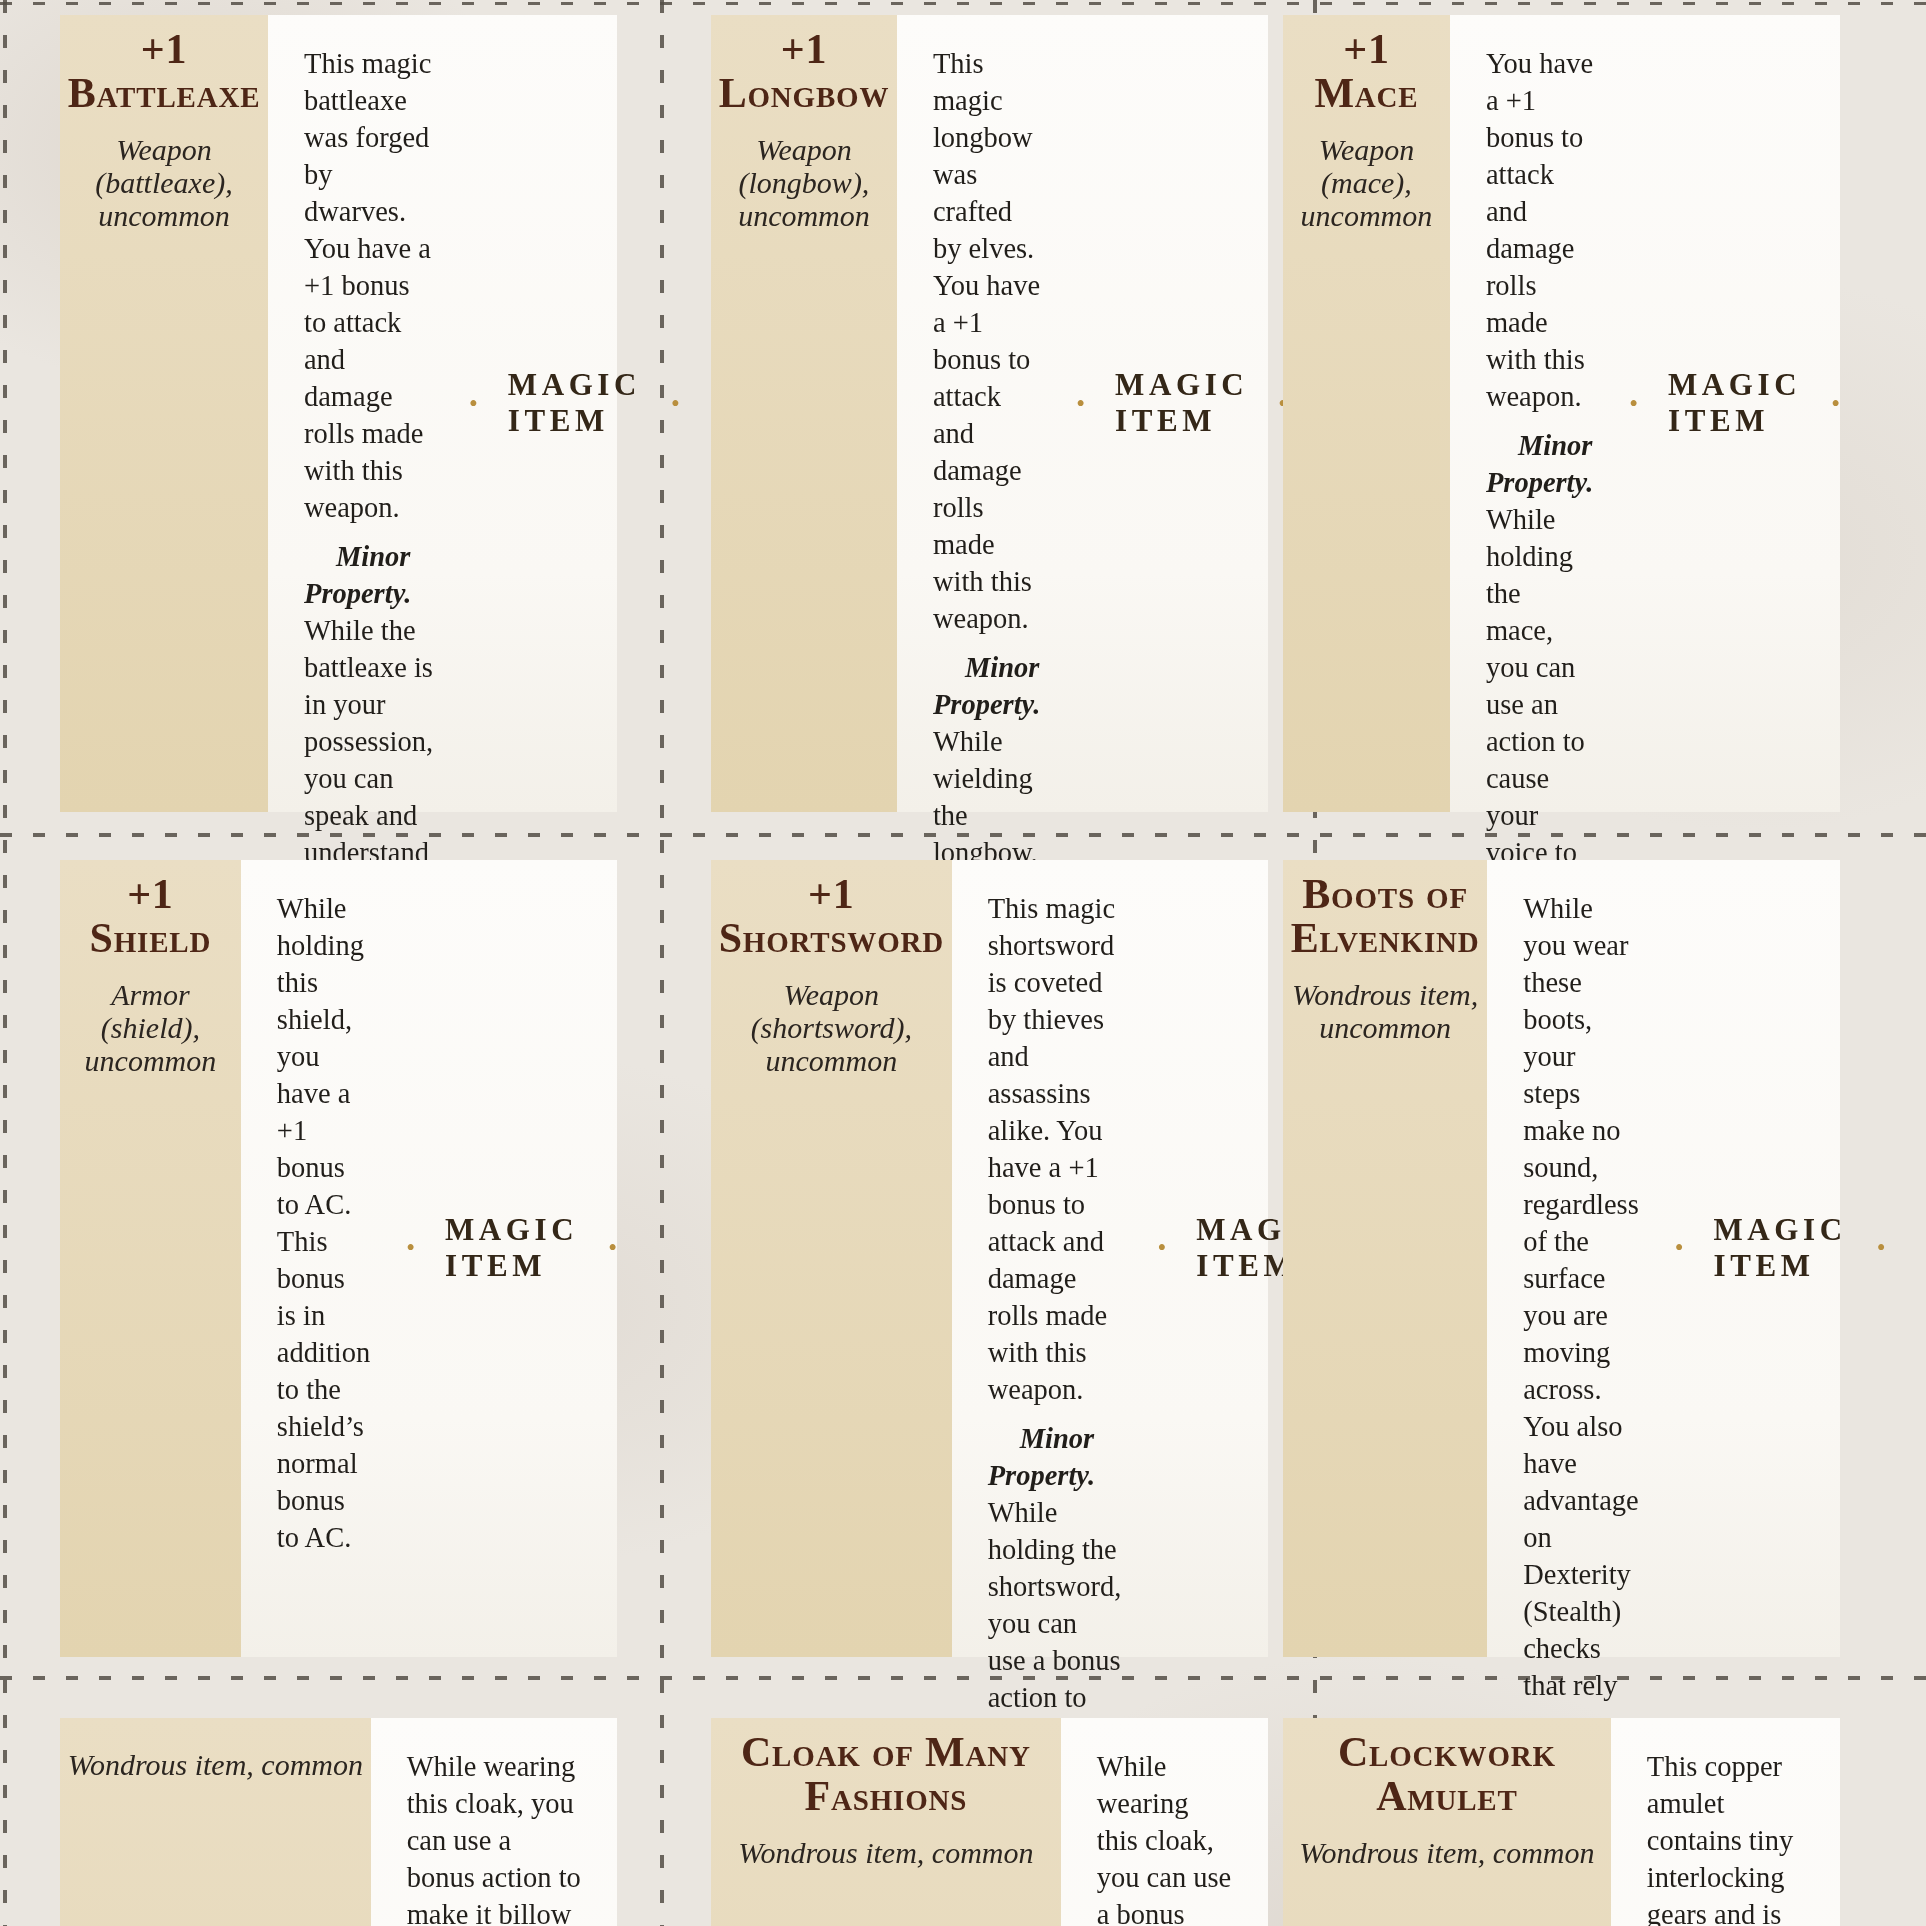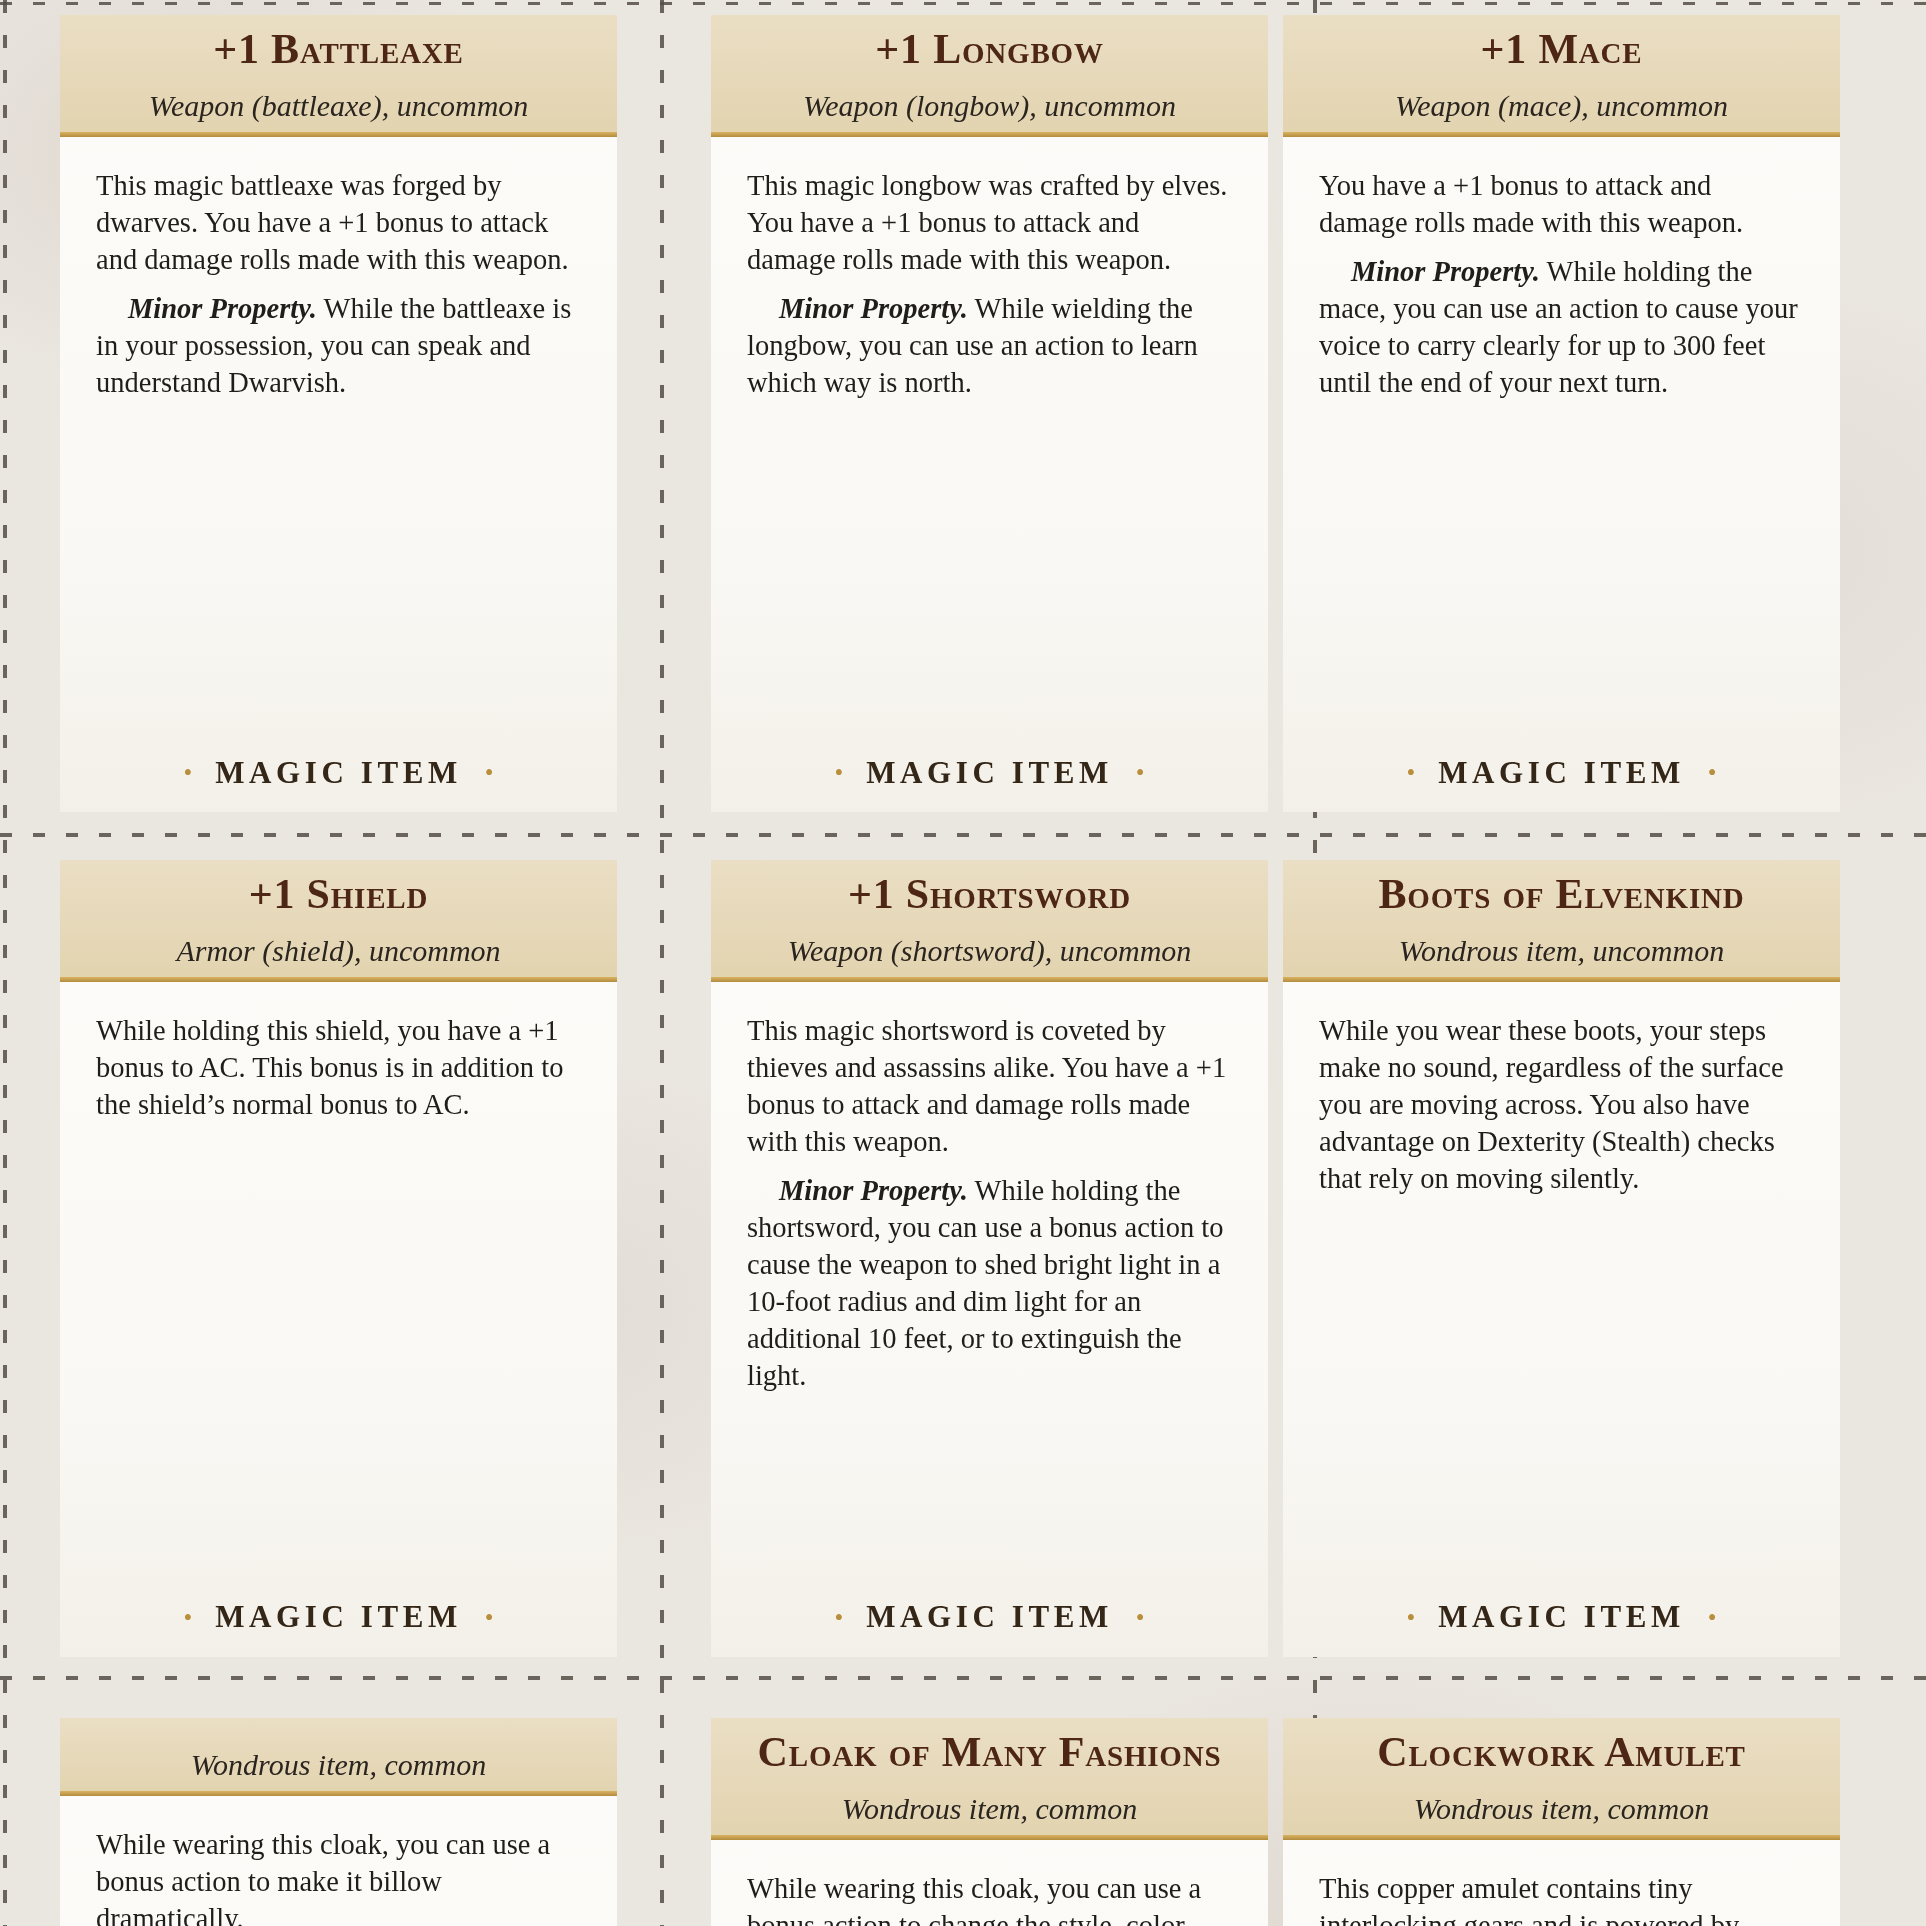--- a/index.html
+++ b/index.html
@@ -19,21 +19,21 @@
   }
   
   .vcut{position:absolute;top:0;bottom:0;width:3.5px;
     background:repeating-linear-gradient(180deg, rgba(84,78,70,.85) 0 13px, rgba(0,0,0,0) 13px 35px);}
   .hcut{position:absolute;left:0;right:0;height:3.5px;
     background:repeating-linear-gradient(90deg, rgba(84,78,70,.85) 0 11.6px, rgba(0,0,0,0) 11.6px 33px);}
   .v1{left:3.1px}.v2{left:660px}.v3{left:1313px}
   .h1{top:1.5px}.h2{top:833px}.h3{top:1676px}
 
   .card{
-    position:absolute;width:557px;display:flex;flex-direction:column;
+    position:absolute;width:557px;display:flex;flex-direction:row;
     background:linear-gradient(180deg,#fdfcfa 0%,#faf8f4 70%,#f3f0e9 100%);
   }
   .r1{top:15.4px;height:797px}
   .r2{top:860px;height:797px}
   .r3{top:1718px;height:801px}
   .c1{left:60px}.c2{left:711px}.c3{left:1283px}
 
   .card-header{
     background:linear-gradient(180deg,#eadec4 0%,#e3d4b0 100%);
     text-align:center;padding:11.6px 7.7px 10px;
@@ -47,21 +47,21 @@
   }
   .gold-rule{height:5.4px;background:linear-gradient(180deg,#dab362,#b28b3e);}
   .card-body{flex:1;padding:17.7px 24px 0;}
   .para{margin:12px;font-size:28.5px;line-height:37px;color:#211e1a;}
   .p2{text-indent:32px;}
   .minor{font-weight:bold;font-style:italic;}
   .card-footer{
     display:flex;justify-content:center;align-items:center;padding:0 0 21.6px;
   }
   .bullet{color:#b98f3e;font-size:25px;line-height:1;}
-  .footer-label{font-size:31px;font-weight:bold;letter-spacing:4.6px;color:#342718;margin:0 23px;}
+  .footer-label{font-size:31px;font-weight:bold;letter-spacing:4.6px;color:#342718;margin:0 30px;}
 </style>
 </head>
 <body>
 
 <div class="texture"></div>
 
 <div class="vcut v1"></div>
 <div class="vcut v2"></div>
 <div class="vcut v3"></div>
 

